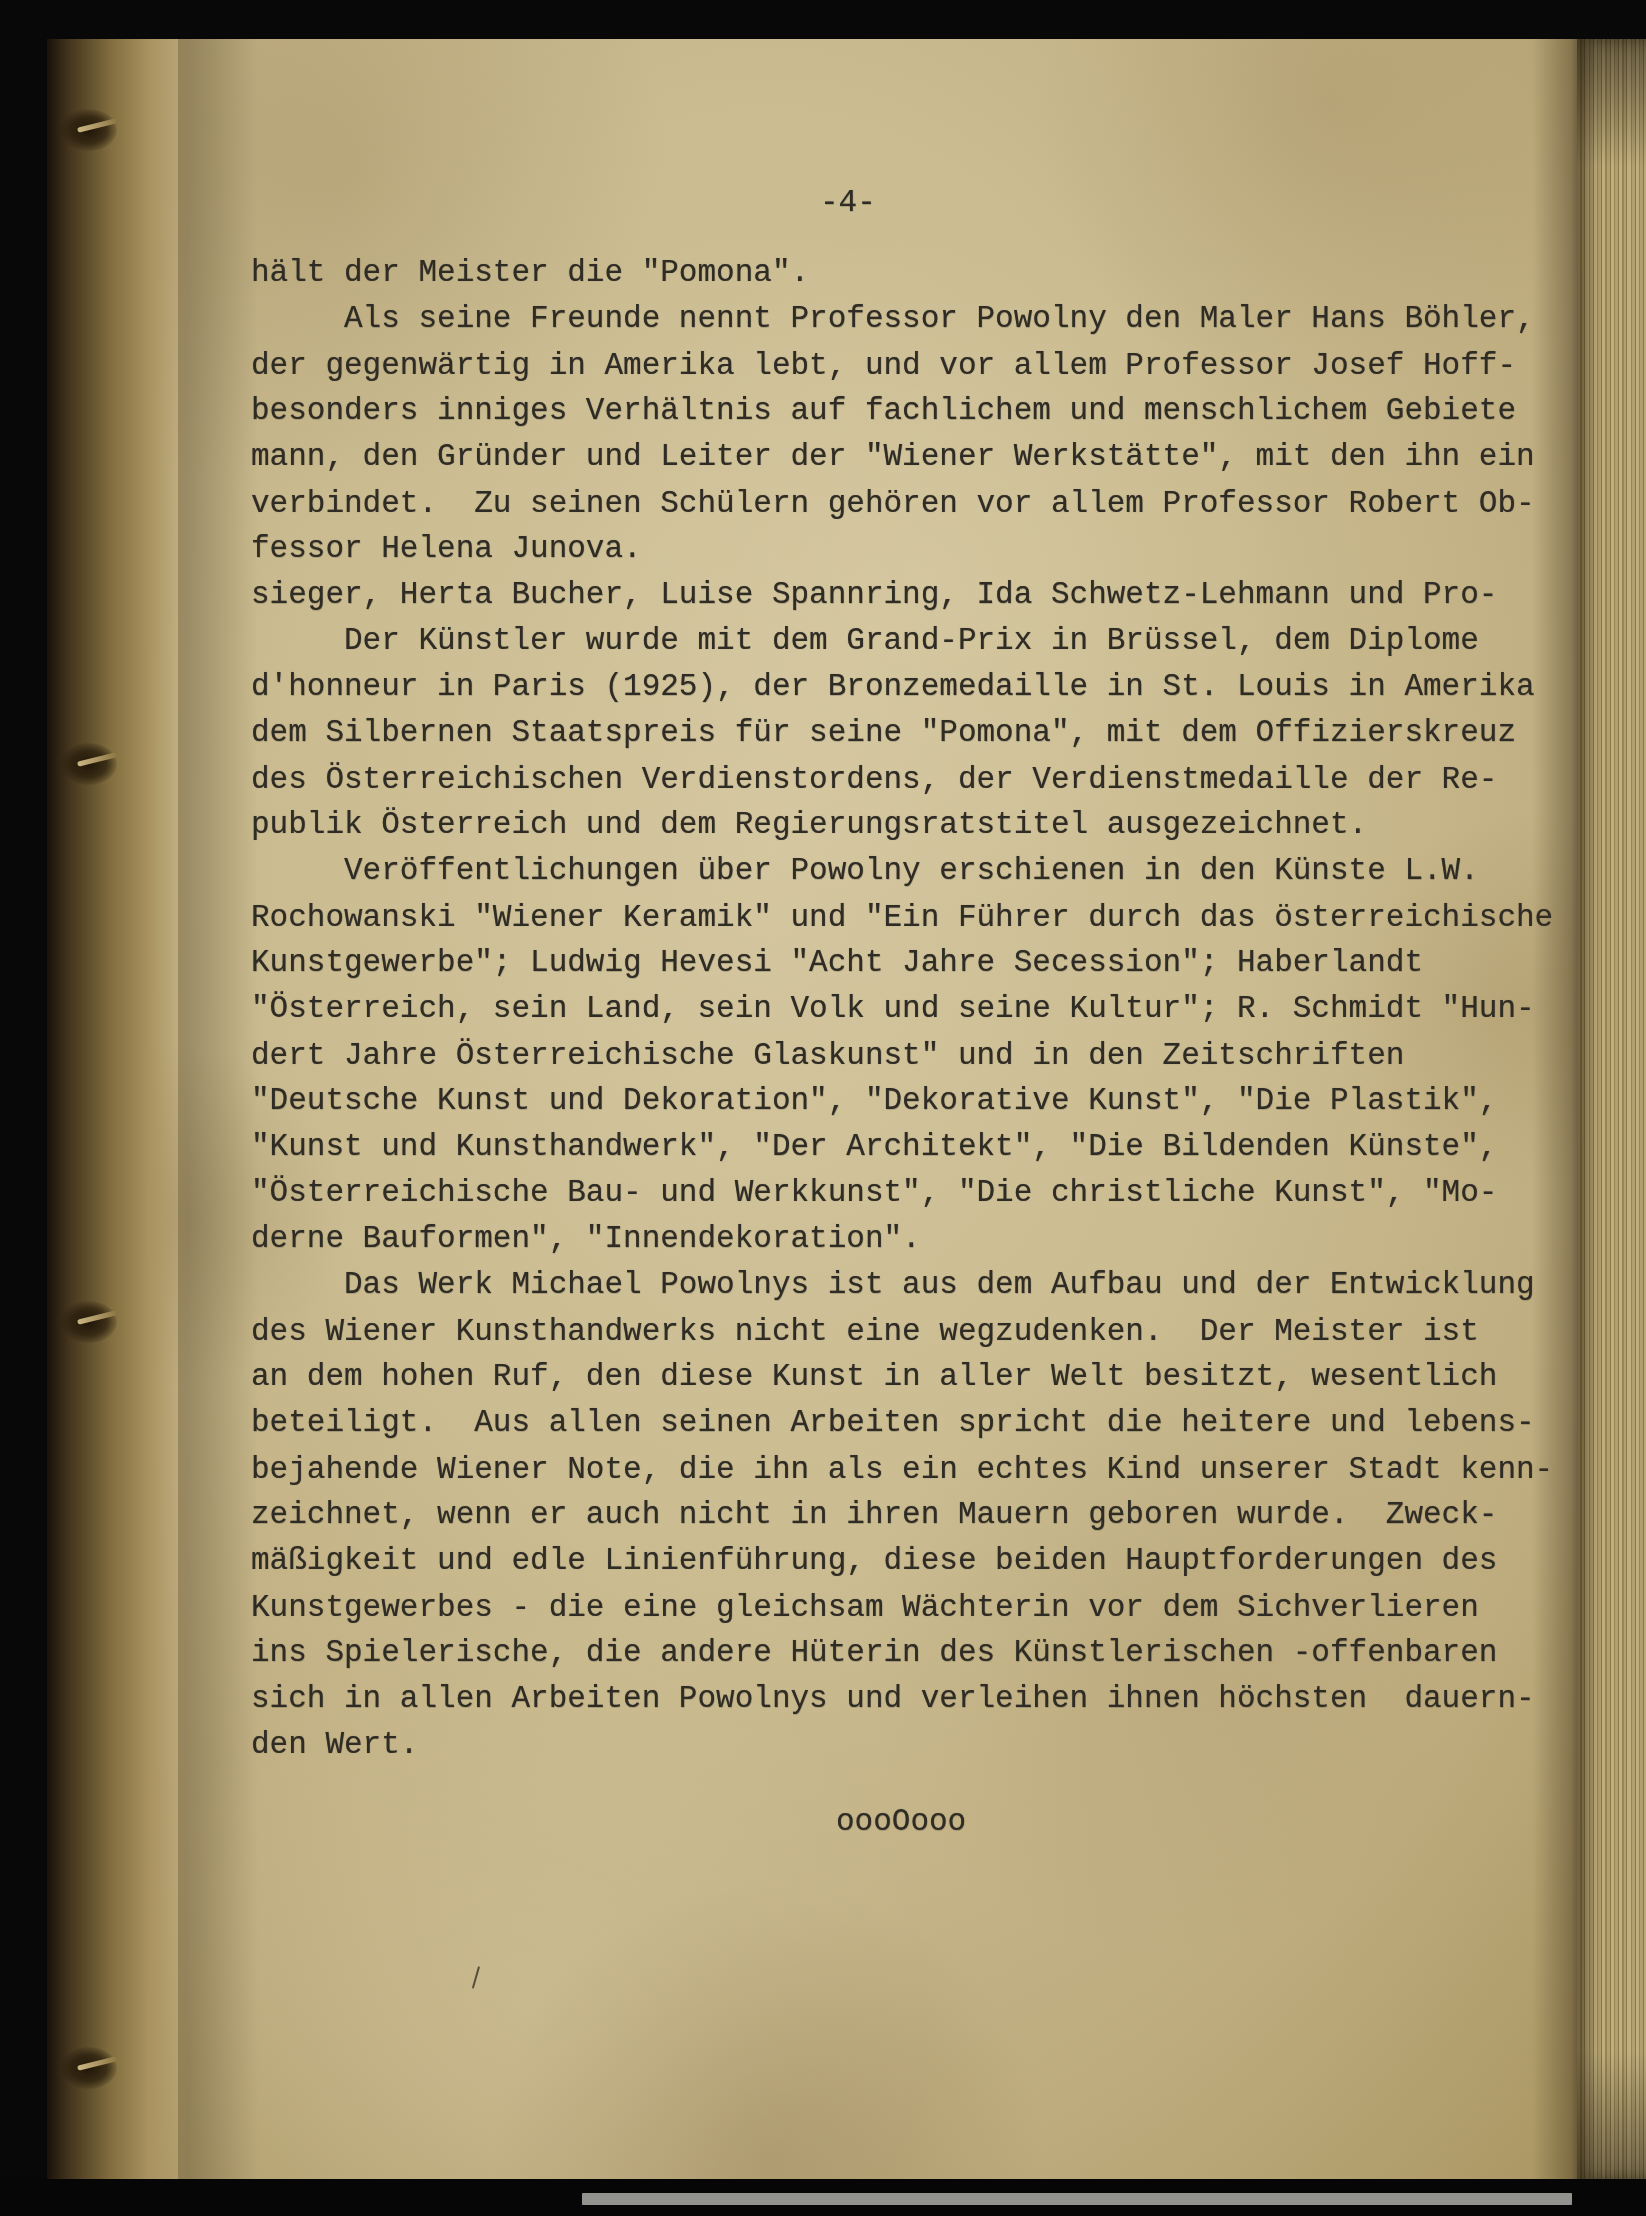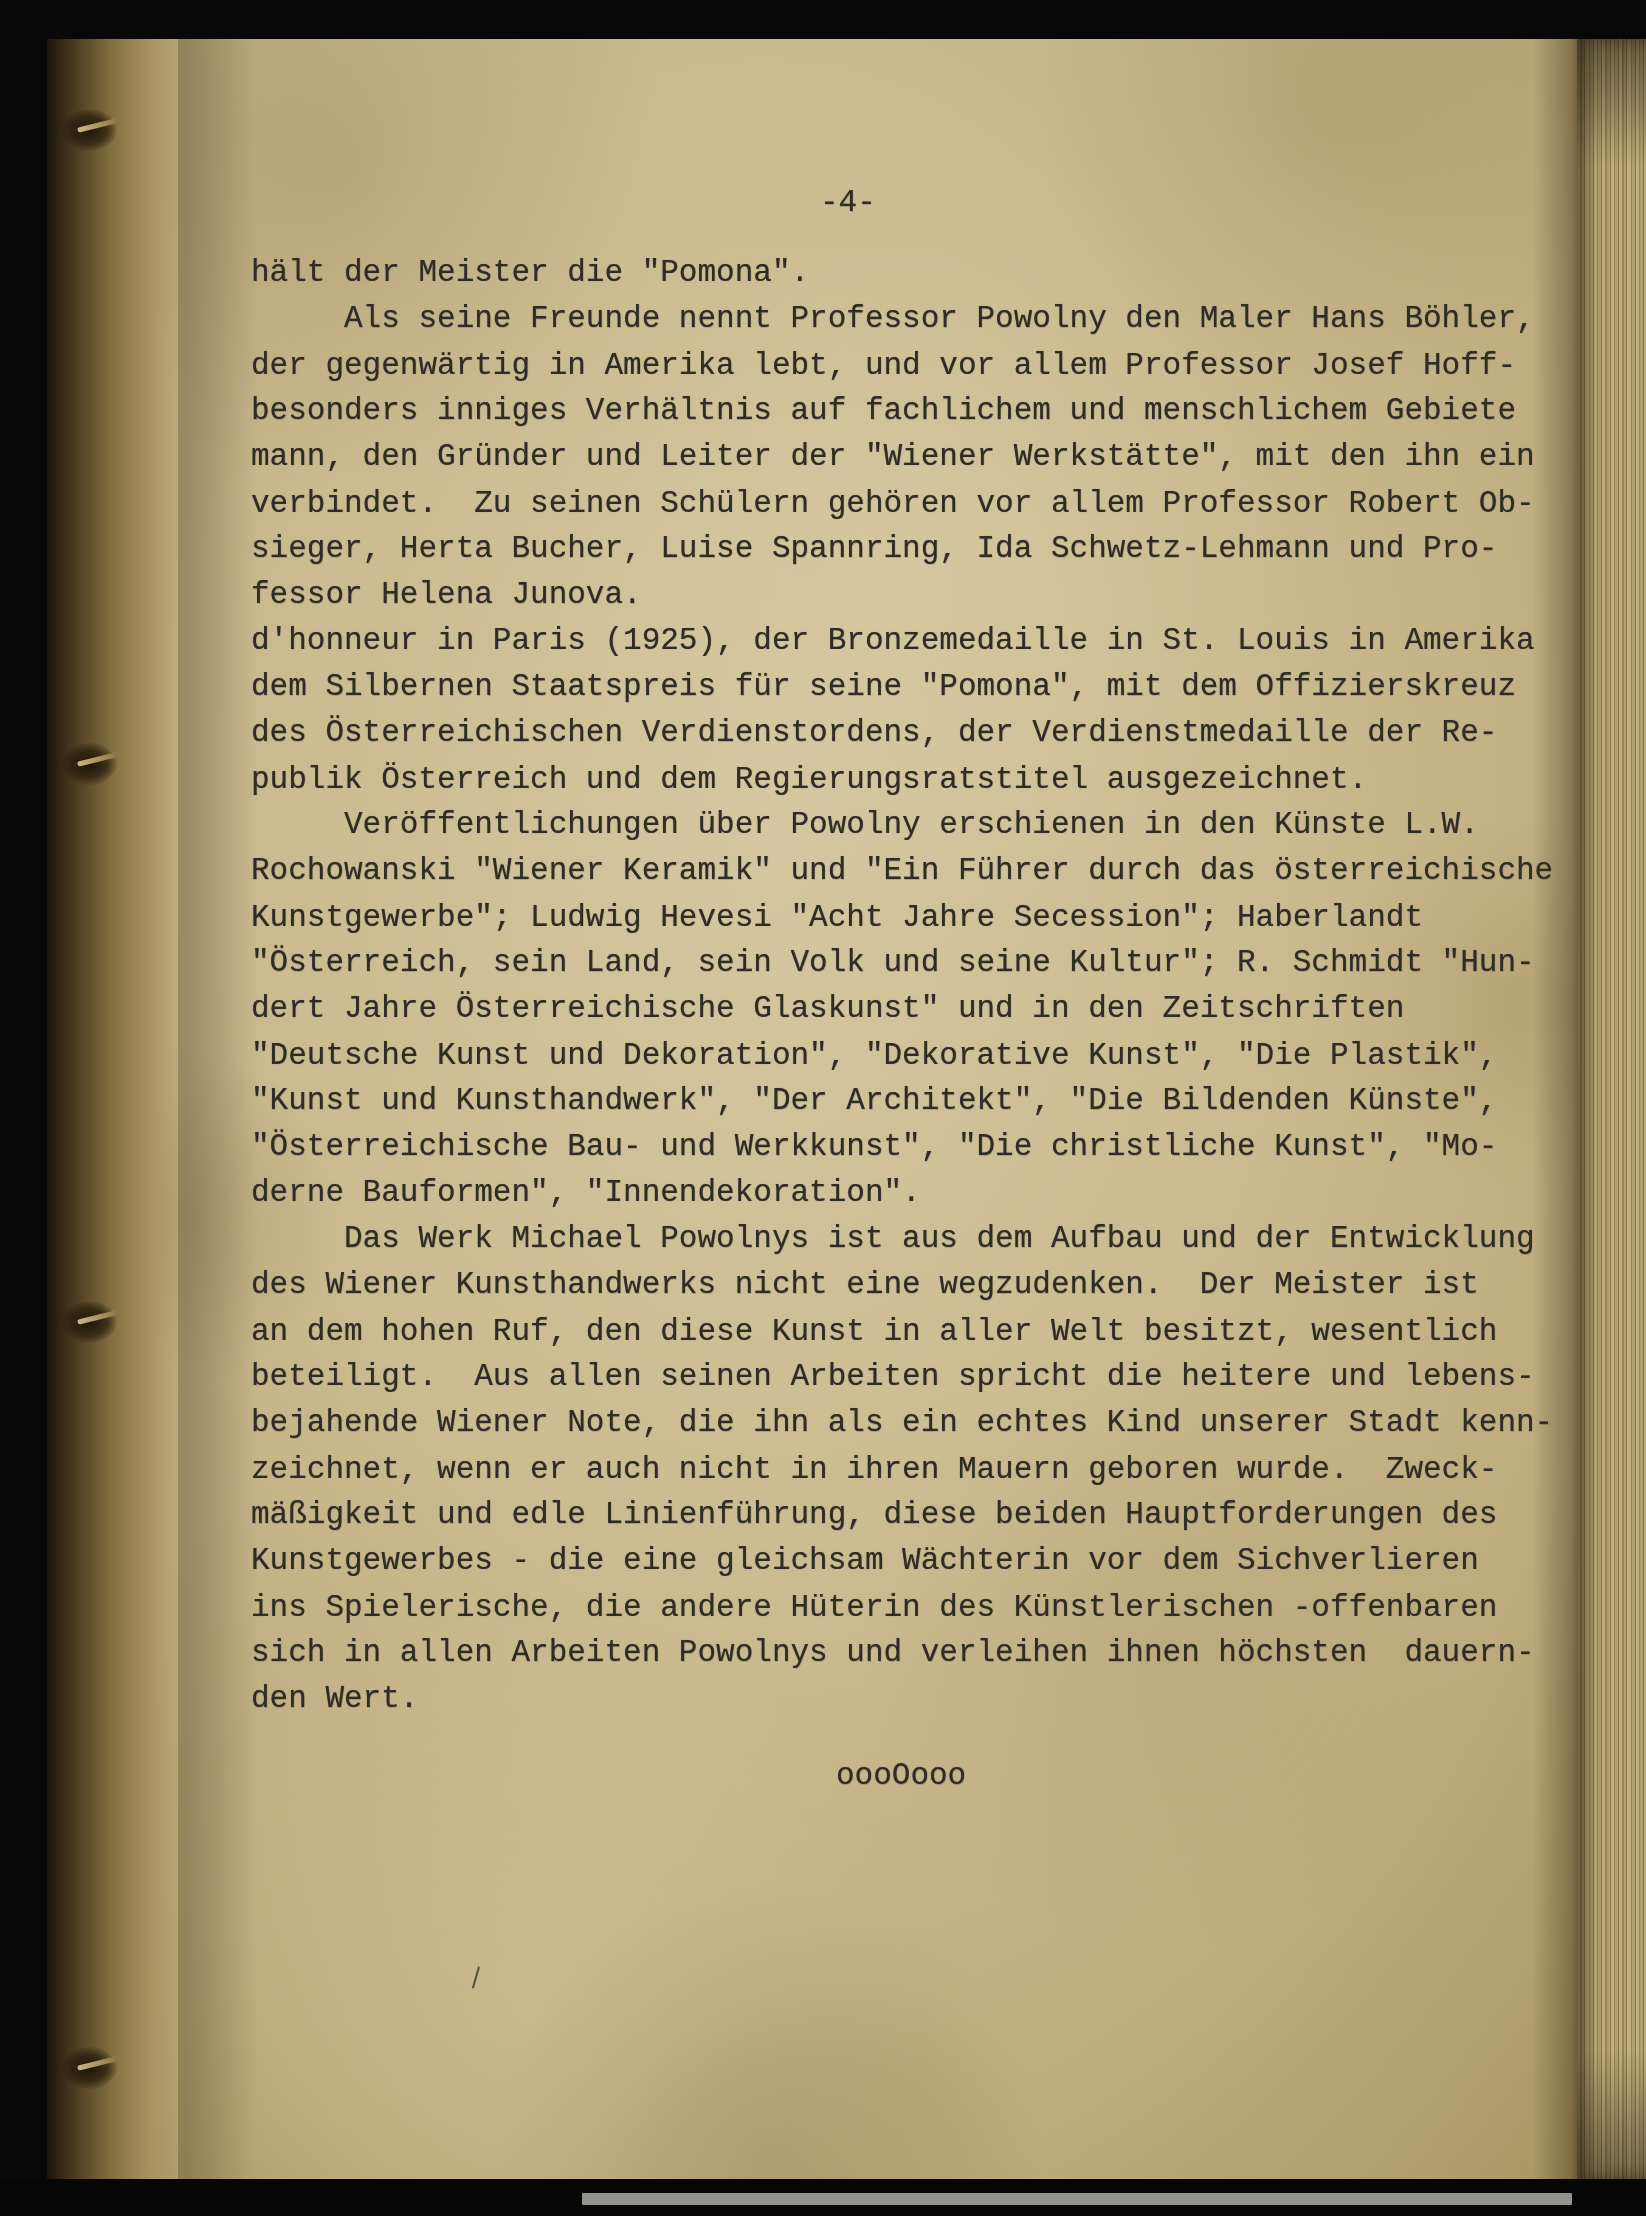--- a/index.html
+++ b/index.html
@@ -108,22 +108,23 @@
 
   <section class="content">
     <div class="page-number">-4-</div>
     <div class="lines">
         <div class="text-line">hält der Meister die "Pomona".</div>
         <div class="text-line">     Als seine Freunde nennt Professor Powolny den Maler Hans Böhler,</div>
         <div class="text-line">der gegenwärtig in Amerika lebt, und vor allem Professor Josef Hoff-</div>
         <div class="text-line">besonders inniges Verhältnis auf fachlichem und menschlichem Gebiete</div>
         <div class="text-line">mann, den Gründer und Leiter der "Wiener Werkstätte", mit den ihn ein</div>
         <div class="text-line">verbindet.  Zu seinen Schülern gehören vor allem Professor Robert Ob-</div>
+        <div class="text-line">fessor Helena Junova.</div>
         <div class="text-line">sieger, Herta Bucher, Luise Spannring, Ida Schwetz-Lehmann und Pro-</div>
-        <div class="text-line">fessor Helena Junova.</div>
+        <div class="text-line">     Der Künstler wurde mit dem Grand-Prix in Brüssel, dem Diplome</div>
         <div class="text-line">d'honneur in Paris (1925), der Bronzemedaille in St. Louis in Amerika</div>
         <div class="text-line">dem Silbernen Staatspreis für seine "Pomona", mit dem Offizierskreuz</div>
         <div class="text-line">des Österreichischen Verdienstordens, der Verdienstmedaille der Re-</div>
         <div class="text-line">publik Österreich und dem Regierungsratstitel ausgezeichnet.</div>
         <div class="text-line">     Veröffentlichungen über Powolny erschienen in den Künste L.W.</div>
         <div class="text-line">Rochowanski "Wiener Keramik" und "Ein Führer durch das österreichische</div>
         <div class="text-line">Kunstgewerbe"; Ludwig Hevesi "Acht Jahre Secession"; Haberlandt</div>
         <div class="text-line">"Österreich, sein Land, sein Volk und seine Kultur"; R. Schmidt "Hun-</div>
         <div class="text-line">dert Jahre Österreichische Glaskunst" und in den Zeitschriften</div>
         <div class="text-line">"Deutsche Kunst und Dekoration", "Dekorative Kunst", "Die Plastik",</div>

